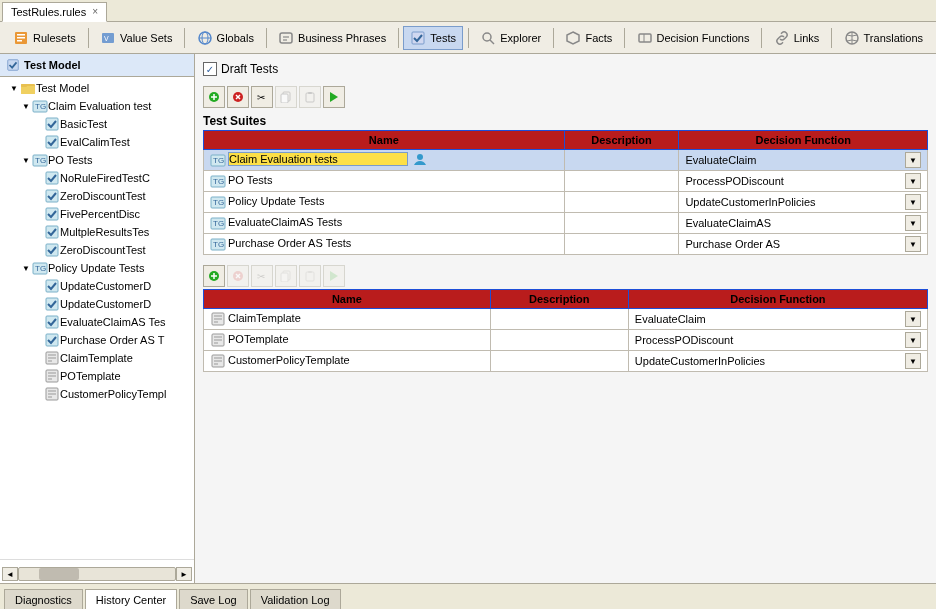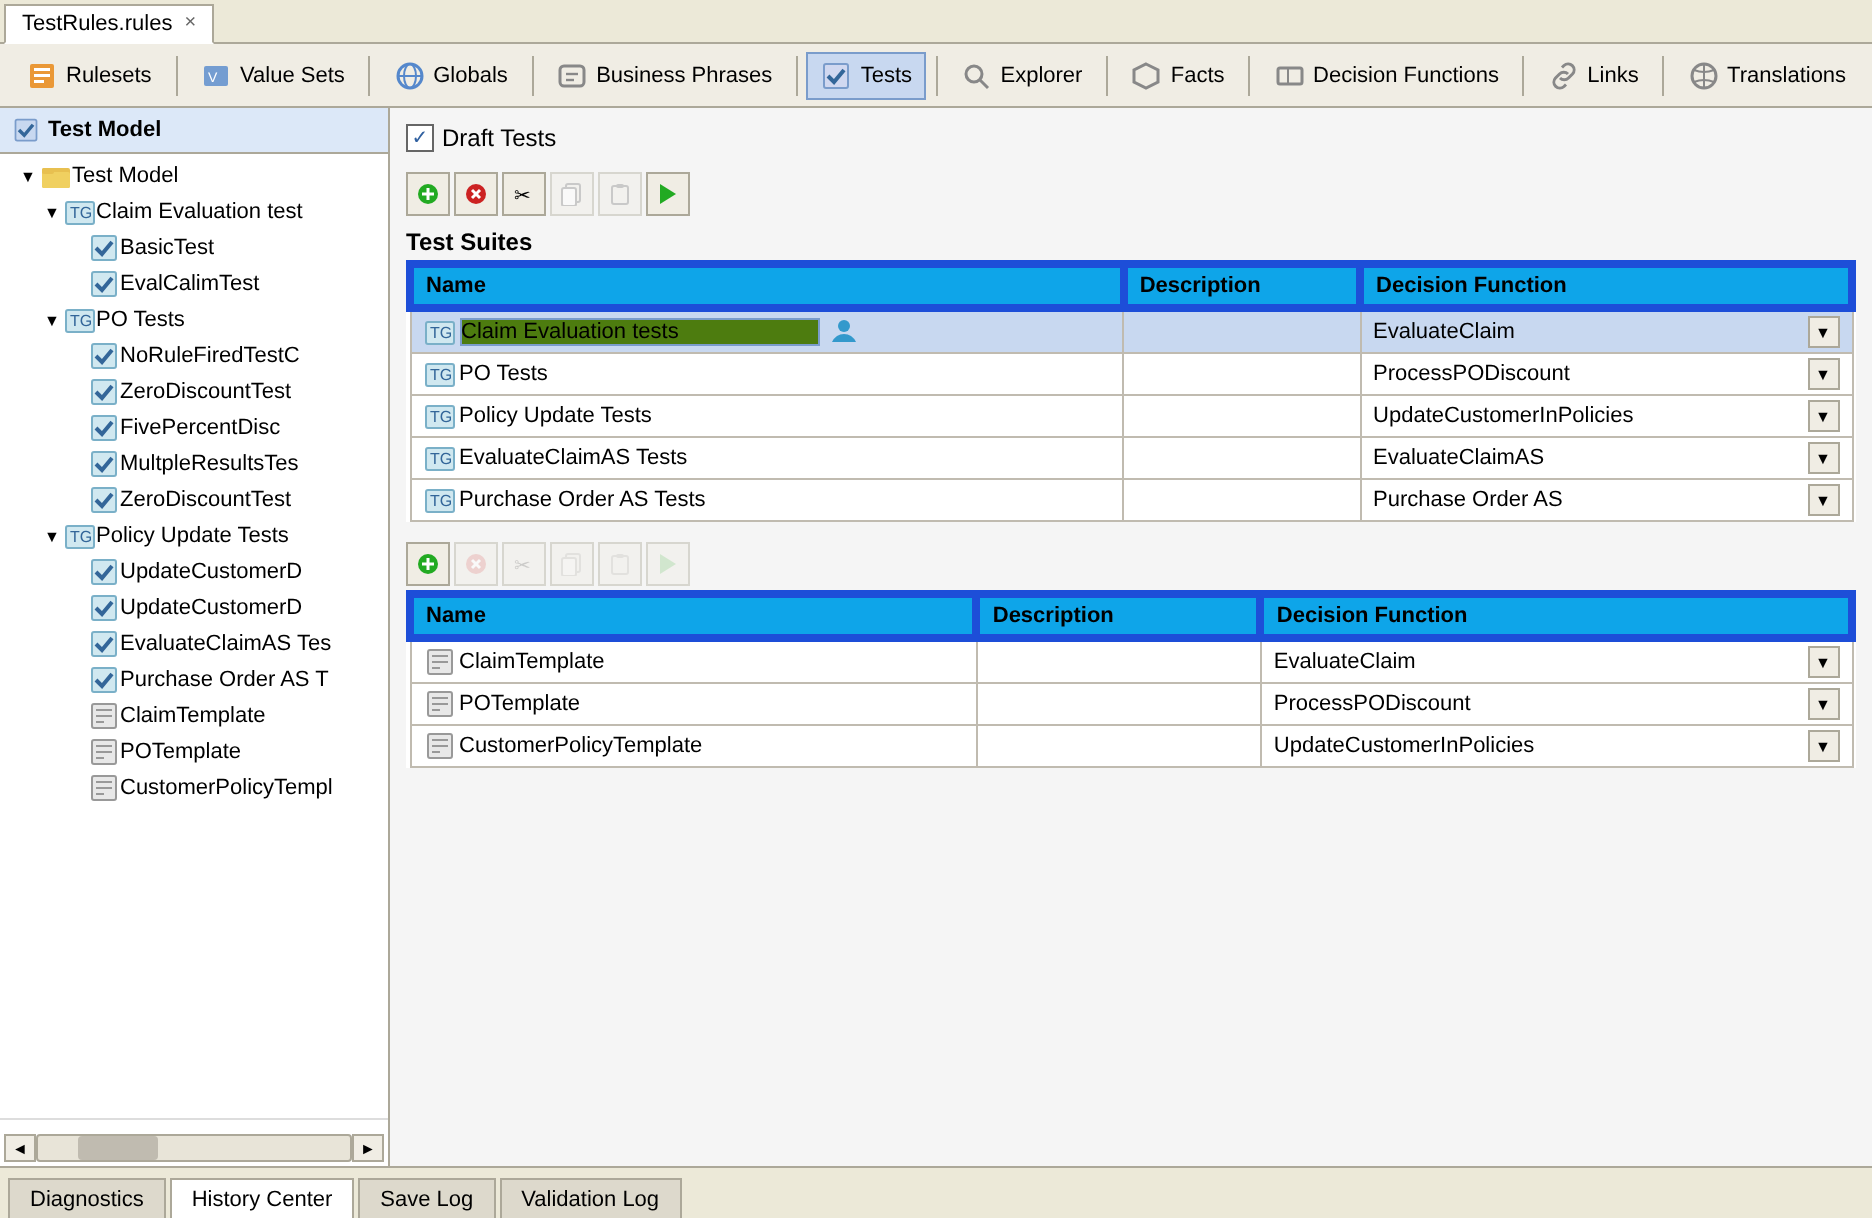--- a/index.html
+++ b/index.html
@@ -177,24 +177,24 @@
     }
 
     
     .data-table {
       width: 100%;
       border-collapse: collapse;
       background: white;
       border: 1px solid #c0bbb0;
     }
     .data-table th {
-      background: #0ea5e9;
-      border: 4px solid #1d4ed8;
+      background: #b91c1c;
+      border: 1px solid #1d4ed8;
       padding: 3px 6px;
-      text-align: left;
+      text-align: center;
       font-size: 11px;
       font-weight: bold;
     }
     .data-table td {
       border: 1px solid #c0bbb0;
       padding: 2px 6px;
       font-size: 11px;
       vertical-align: middle;
     }
     .data-table tr.selected td { background: #c8d8f0; }
@@ -572,21 +572,21 @@
             <th><span>Name</span></th>
             <th><span>Description</span></th>
             <th><span>Decision Function</span></th>
           </tr>
         </thead>
         <tbody id="suites-tbody">
         <tr class="selected">
               <td><svg width="16" height="16" style="vertical-align:middle;margin-right:2px" viewBox="0 0 16 16">
                   <rect x="1" y="3" width="14" height="11" rx="1" fill="#d0e8f0" stroke="#7ab0c8" stroke-width="1"></rect>
                   <text x="3" y="11" font-size="8" fill="#336699">TG</text>
-                </svg><input type="text" value="Claim Evaluation tests" style="border: 1px solid rgb(122, 156, 203); font-size: 11px; width: 180px; background: #4d7c0f;"><span><svg width="16" height="16" style="vertical-align:middle;margin-left:4px" viewBox="0 0 16 16">
+                </svg><input type="text" value="Claim Evaluation tests" style="border: 1px solid rgb(122, 156, 203); font-size: 11px; width: 180px; background: #fde047;"><span><svg width="16" height="16" style="vertical-align:middle;margin-left:4px" viewBox="0 0 16 16">
                     <circle cx="8" cy="5" r="3" fill="#3399cc"></circle>
                     <path d="M2 13 Q4 9 8 9 Q12 9 14 13" fill="#3399cc"></path>
                   </svg></span></td>
               <td></td>
               <td>
                 <div class="dropdown-cell">
                   <span>EvaluateClaim</span>
                   <div class="dropdown-arrow">▼</div>
                 </div>
               </td>

